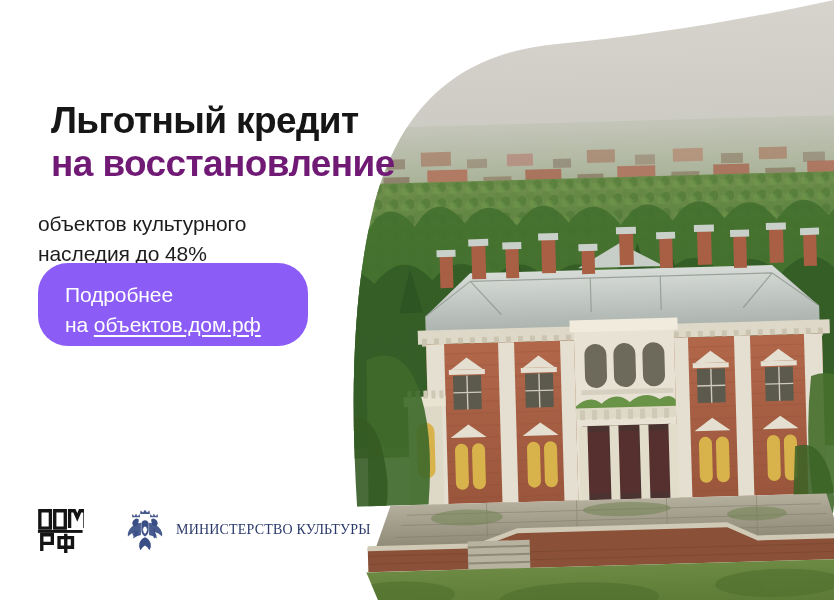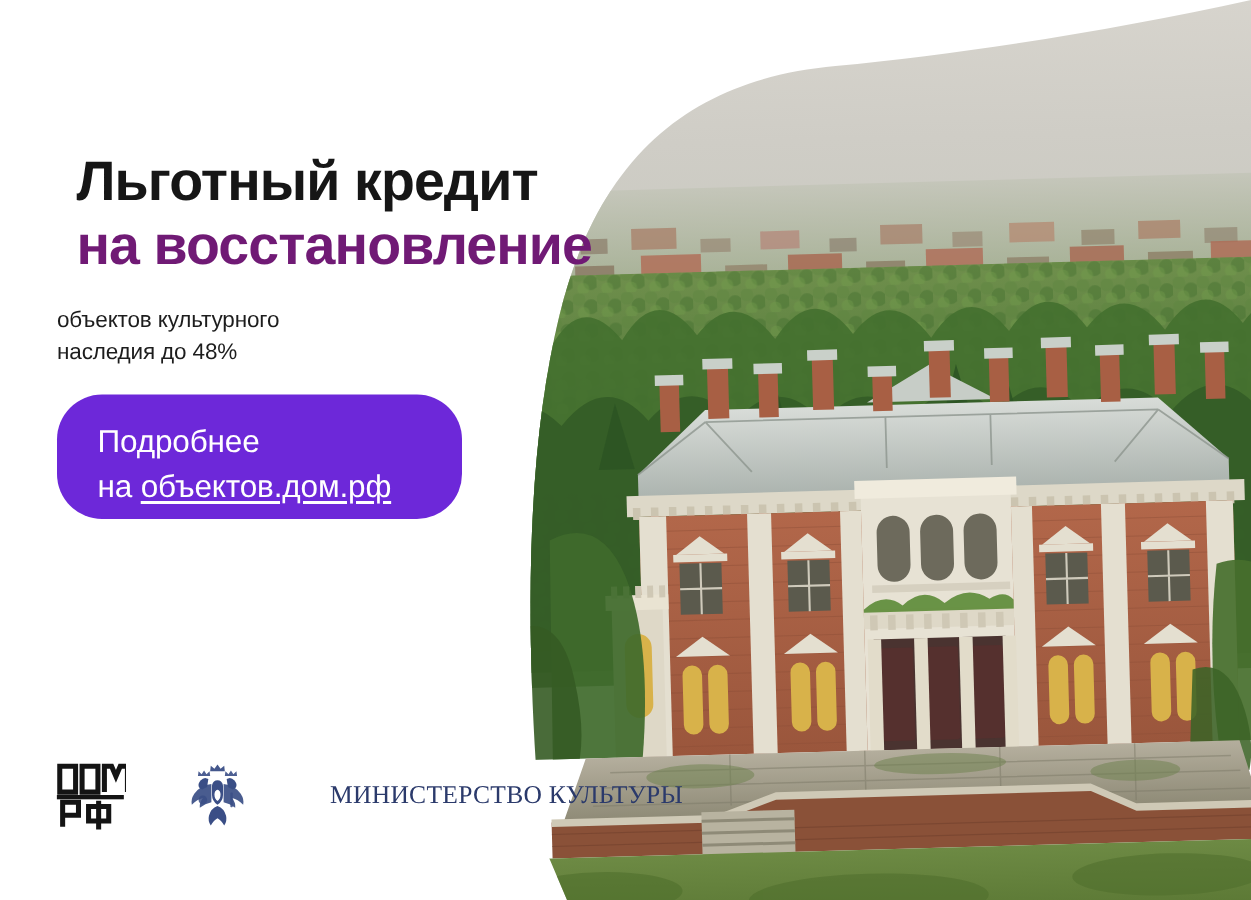--- a/index.html
+++ b/index.html
@@ -78,35 +78,35 @@
   .headline .line2 {
     display: block;
     color: #701a75;
   }
 
   .subhead {
     position: absolute;
     left: 38px;
     top: 188px;
     width: 300px;
-    font-size: 15px;
+    font-size: 21px;
     font-weight: 400;
     line-height: 1.42;
     color: #1d1d1d;
     letter-spacing: -0.1px;
   }
   .subhead .l2 { display: block; }
 
   .cta-button {
     position: absolute;
     left: 38px;
     top: 263px;
     width: 270px;
     height: 83px;
-    background: #6d28d9;
+    background: #8b5cf6;
     border: none;
     border-radius: 30px;
     padding: 0;
     cursor: pointer;
     text-align: left;
     font-family: inherit;
   }
   .cta-inner {
     position: absolute;
     left: 27px;
@@ -138,27 +138,26 @@
   .domrf-logo { width: 48px; height: 48px; display: block; }
 
   .ministry {
     display: flex;
     align-items: center;
     gap: 10px;
   }
   .ministry-emblem { width: 42px; height: 44px; display: block; }
   .ministry-text {
     font-family: "Liberation Serif", "DejaVu Serif", serif;
-    font-size: 17px;
+    font-size: 14px;
     line-height: 1.32;
     letter-spacing: 0.2px;
     color: #2b3a6b;
     text-transform: uppercase;
     white-space: nowrap;
-    margin-left: 44px;
   }
   .ministry-text .l2 { display: block; }
 </style>
 </head>
 <body>
 
 <div class="banner">
 
   <div class="photo-wrap">
     <div class="photo-shape">

